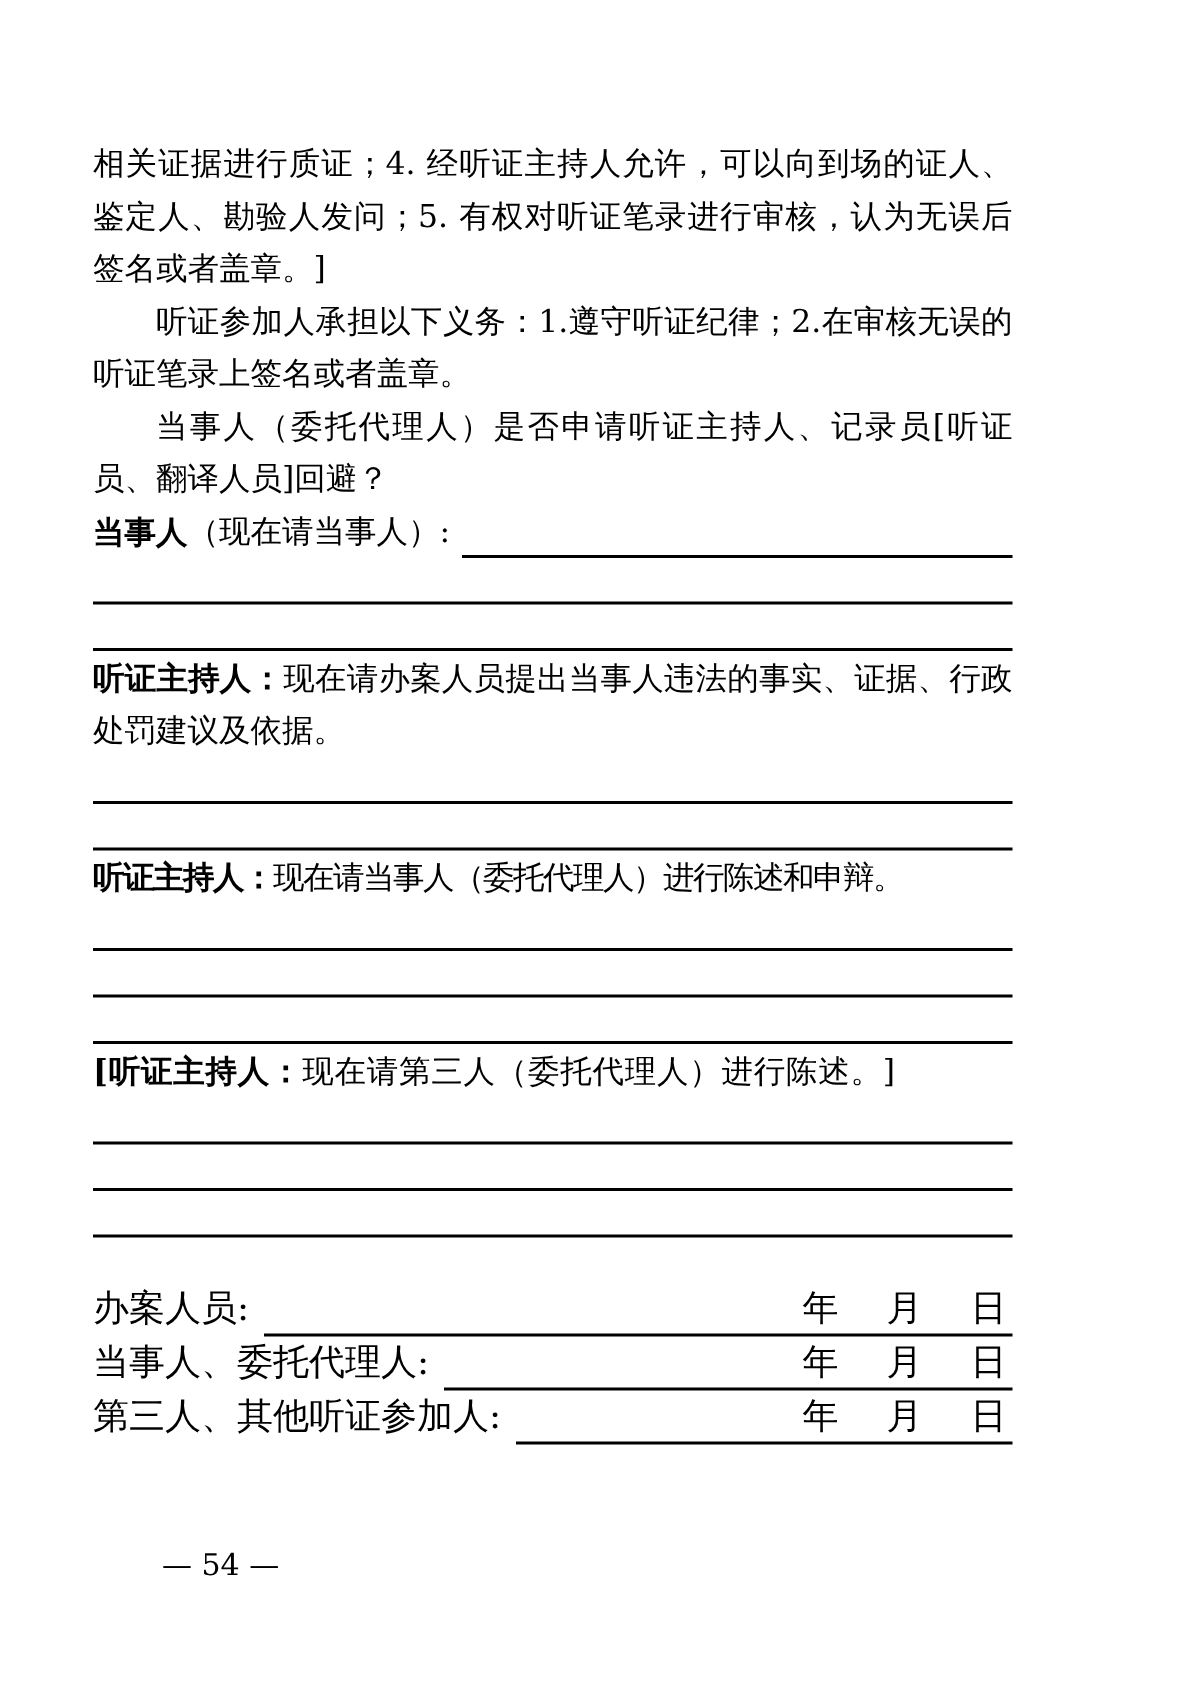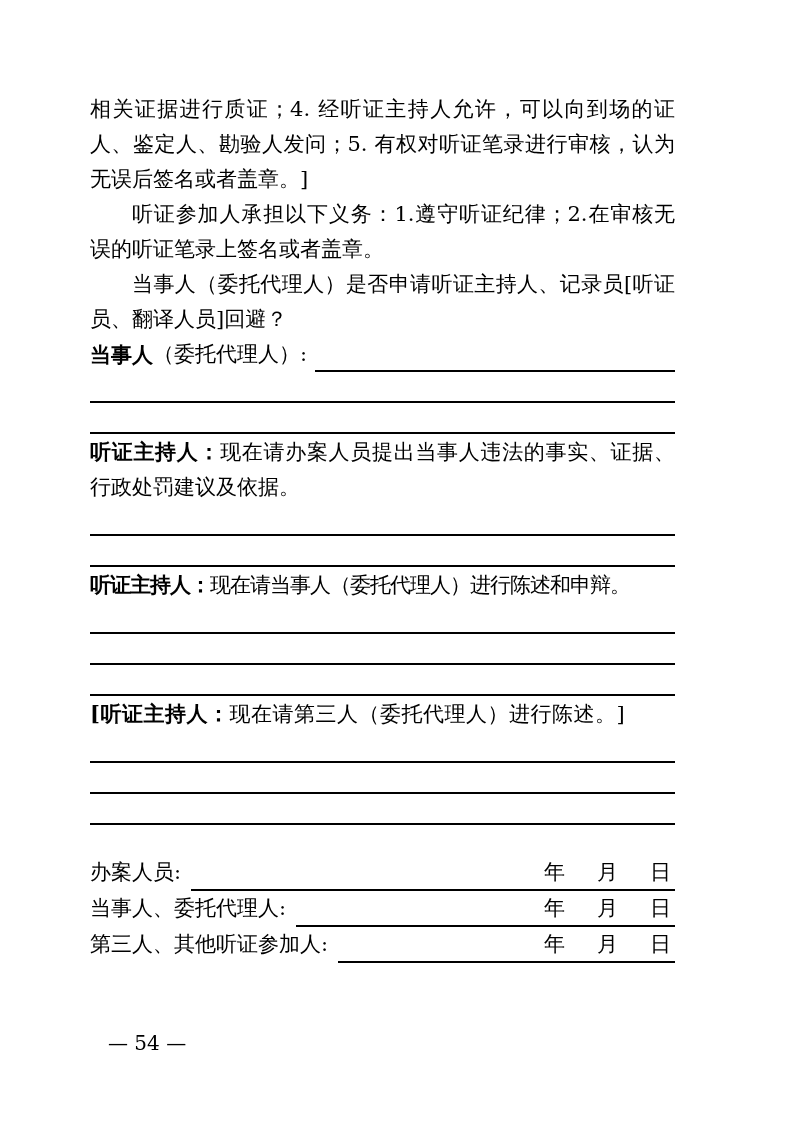--- a/index.html
+++ b/index.html
@@ -8,21 +8,21 @@
     height: 1122px;
     background: #ffffff;
     color: #000000;
     font-family: "DejaVu Serif", "Liberation Serif", serif;
     position: relative;
     overflow: hidden;
   }
   .page {
     position: absolute;
     top: 0; left: 0; right: 0; bottom: 0;
-    padding: 92px 118px 0 90px;
+    padding: 92px 118px 0 62px;
     box-sizing: border-box;
   }
   .para {
     margin: 0;
     font-size: 21px;
     line-height: 35px;
     text-align: justify;
     text-justify: inter-character;
   }
   .indent { text-indent: 42px; }
@@ -44,21 +44,21 @@
 
   .blank-line {
     height: 29px;
     border-bottom: 2px solid #000000;
   }
 
   .sig-block { margin-top: 30px; }
   .sig-row {
     display: flex;
     align-items: stretch;
-    font-size: 21px;
+    font-size: 24px;
     line-height: 34px;
   }
   .sig-label { white-space: nowrap; }
   .sig-fill {
     flex: 1;
     border-bottom: 2px solid #000000;
     margin-left: 10px;
     display: flex;
     justify-content: flex-end;
     gap: 32px;
@@ -87,21 +87,21 @@
 <div class="page">
 
   <p class="para">相关证据进行质证；4. 经听证主持人允许，可以向到场的证人、鉴定人、勘验人发问；5. 有权对听证笔录进行审核，认为无误后签名或者盖章。]</p>
 
   <p class="para indent">听证参加人承担以下义务：1.遵守听证纪律；2.在审核无误的听证笔录上签名或者盖章。</p>
 
   <p class="para indent">当事人（委托代理人）是否申请听证主持人、记录员[听证员、翻译人员]回避？</p>
 
   <div class="field-row">
     <span class="bold">当事人</span>
-    <span>（委托代理人）:</span>
+    <span>（现在请当事人）:</span>
     <span class="fill"></span>
   </div>
 
   <div class="blank-line"></div>
   <div class="blank-line"></div>
 
   <p class="para">
     <span class="bold">听证主持人：</span><span>现在请办案人员提出当事人违法的事实、证据、行政处罚建议及依据。</span>
   </p>
 

